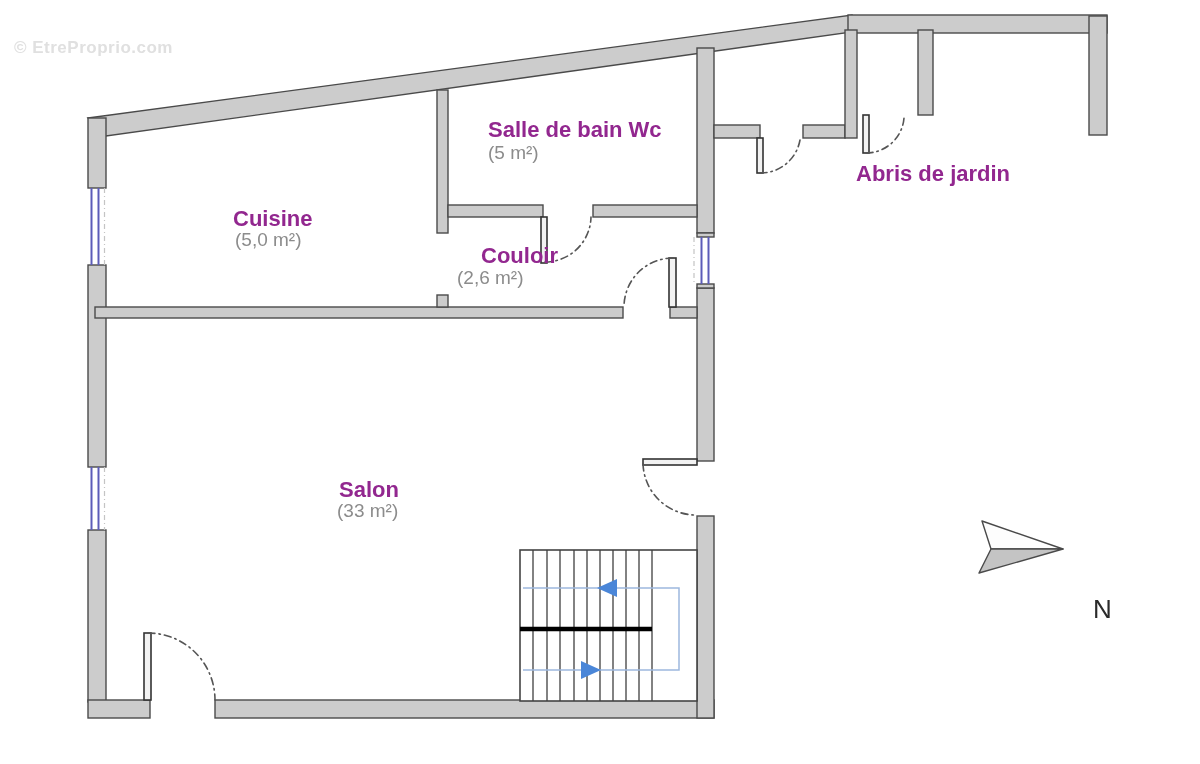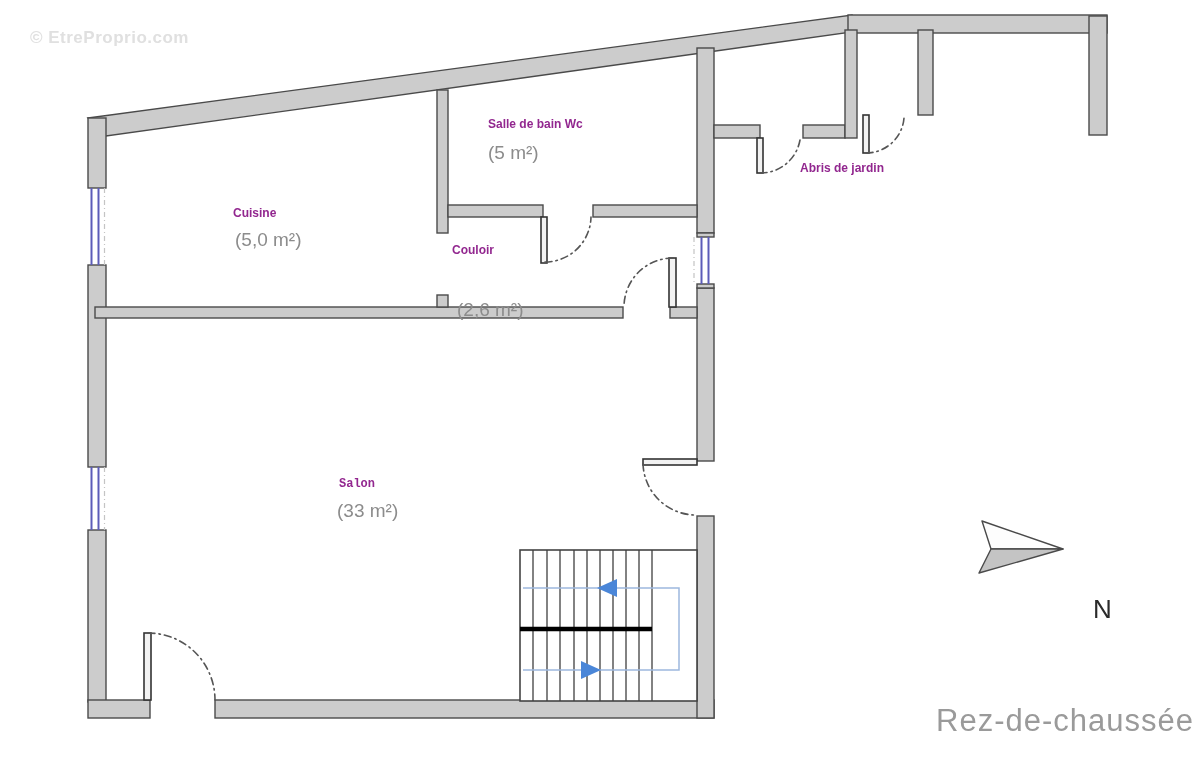--- a/index.html
+++ b/index.html
@@ -14,21 +14,21 @@
   .window-glass{stroke:var(--window-blue,#5c5cb8);stroke-width:2;}
   .window-dash{stroke:#c4c4c4;stroke-width:1.2;stroke-dasharray:5 3 1 3;}
   .stair-box{fill:#ffffff;stroke:#444444;stroke-width:1.6;}
   .tread{stroke:#3f3f3f;stroke-width:1.3;}
   .stair-mid{stroke:#000000;stroke-width:4.5;}
   .stair-path{fill:none;stroke:var(--stair-path,#9db8de);stroke-width:1.5;}
   .stair-arrow{fill:var(--arrow-blue,#4a86d8);}
   .compass-upper{fill:#fdfdfd;stroke:#4a4a4a;stroke-width:1.4;stroke-linejoin:round;}
   .compass-lower{fill:#c4c4c4;stroke:#4a4a4a;stroke-width:1.4;stroke-linejoin:round;}
   .lbl{position:absolute;white-space:nowrap;}
-  .room-name{color:var(--room-label,#92278f);font-weight:bold;font-size:12px;}
+  .room-name{color:var(--room-label,#92278f);font-weight:bold;font-size:22px;}
   .room-area{color:var(--area-label,#8c8c8c);font-size:19px;}
   .watermark{color:var(--watermark,#e0e0e0);font-size:17px;font-weight:700;letter-spacing:.5px;}
   .floor-label{color:var(--floor-label,#9a9a9a);font-size:31px;letter-spacing:1px;}
   .compass-n{color:#2a2a2a;font-size:26px;}
 </style>
 </head>
 <body>
 
 <div id="stage">
 
@@ -130,32 +130,31 @@
       <polygon class="stair-arrow" points="601,670 581,661 581,679"></polygon>
       <polygon class="stair-arrow" points="597,588 617,579 617,597"></polygon>
     </g>
 
     <g>
       <polygon class="compass-upper" points="982,521 1063,549 991,549"></polygon>
       <polygon class="compass-lower" points="991,549 1063,549 979,573"></polygon>
     </g>
   </svg>
 
-  <div class="lbl watermark" style="left:14px;top:28px;margin-left:16px;">© EtreProprio.com</div>
+  <div class="lbl watermark" style="left:14px;top:38px;">© EtreProprio.com</div>
 
   <div class="lbl room-name" style="left:488px;top:117px;">Salle de bain Wc</div>
   <div class="lbl room-area" style="left:488px;top:142px;">(5 m²)</div>
 
   <div class="lbl room-name" style="left:233px;top:206px;">Cuisine</div>
   <div class="lbl room-area" style="left:235px;top:229px;">(5,0 m²)</div>
 
-  <div class="lbl room-name" style="left:452px;top:243px;">Couloir</div>
-  <div class="lbl room-area" style="left:457px;top:267px;margin-top:32px;">(2,6 m²)</div>
+  <div class="lbl room-name" style="left:481px;top:243px;">Couloir</div>
+  <div class="lbl room-area" style="left:457px;top:267px;">(2,6 m²)</div>
 
-  <div class="lbl room-name" style="left:800px;top:161px;">Abris de jardin</div>
+  <div class="lbl room-name" style="left:856px;top:161px;">Abris de jardin</div>
 
-  <div class="lbl room-name" style="left:339px;top:477px;font-family:Liberation Mono, monospace;">Salon</div>
+  <div class="lbl room-name" style="left:339px;top:477px;">Salon</div>
   <div class="lbl room-area" style="left:337px;top:500px;">(33 m²)</div>
 
   <div class="lbl compass-n" style="left:1093px;top:594px;">N</div>
 
-  <div class="lbl floor-label" style="left:936px;top:703px;">Rez-de-chaussée</div>
 </div>
 
 </body></html>

